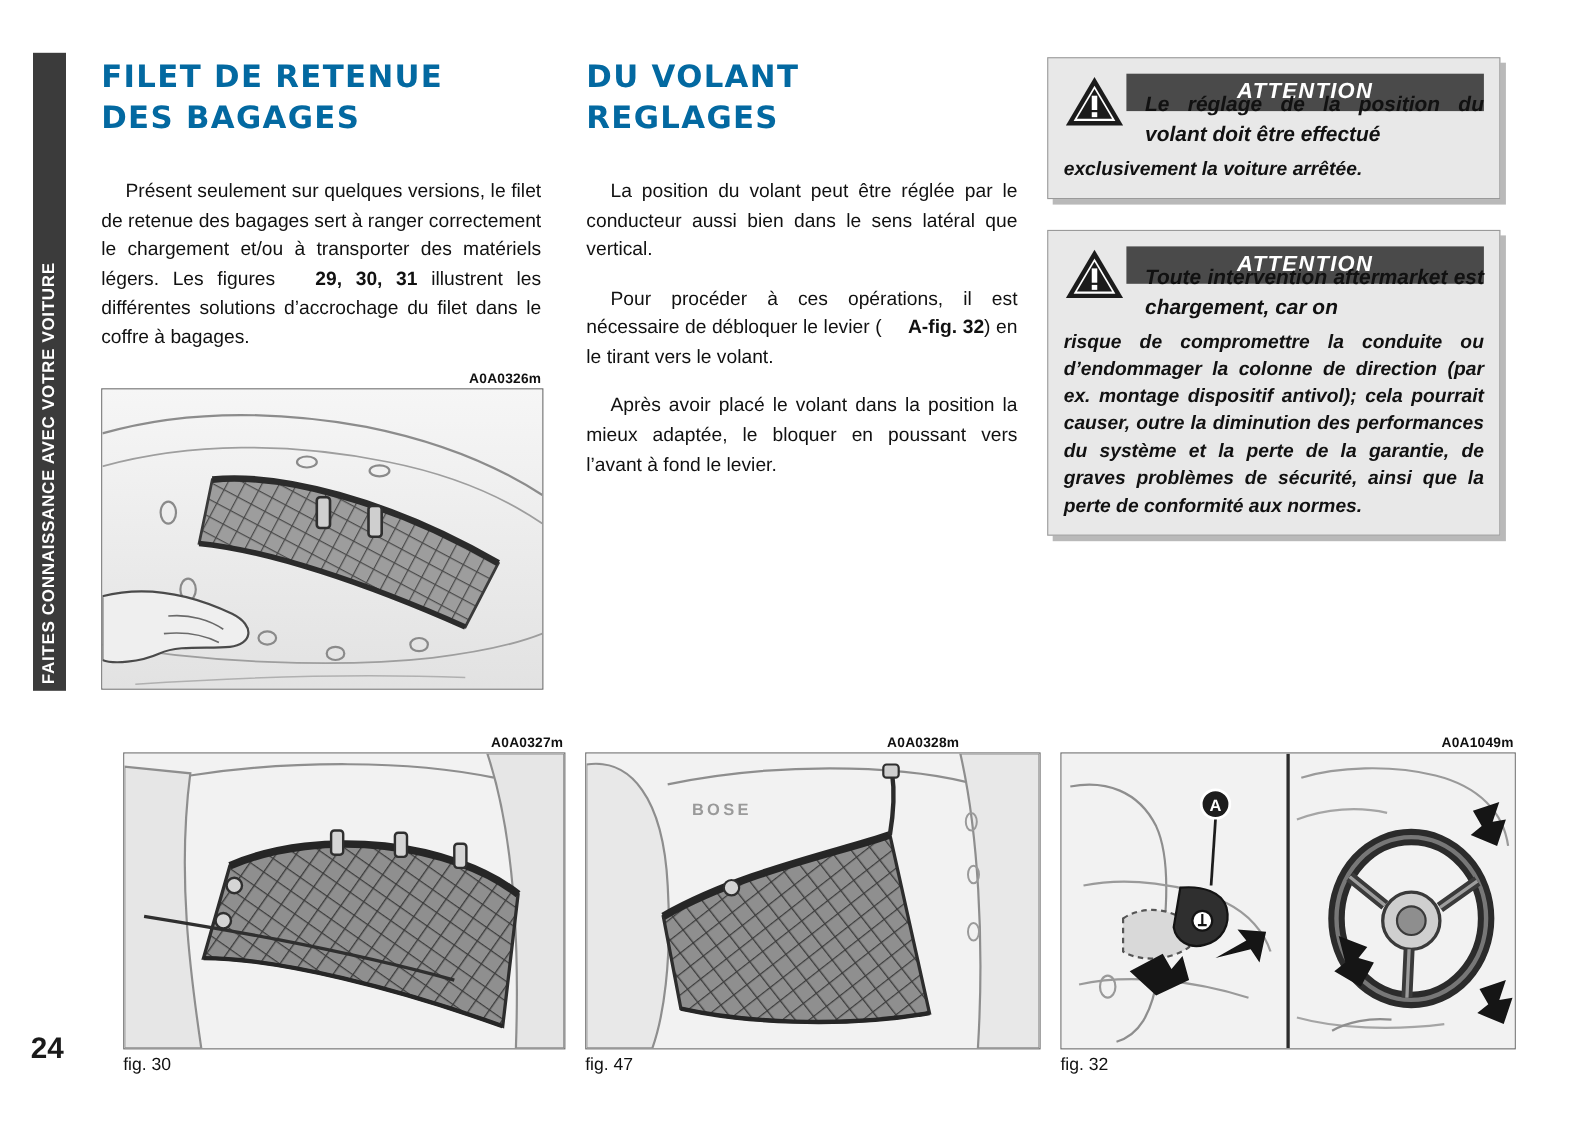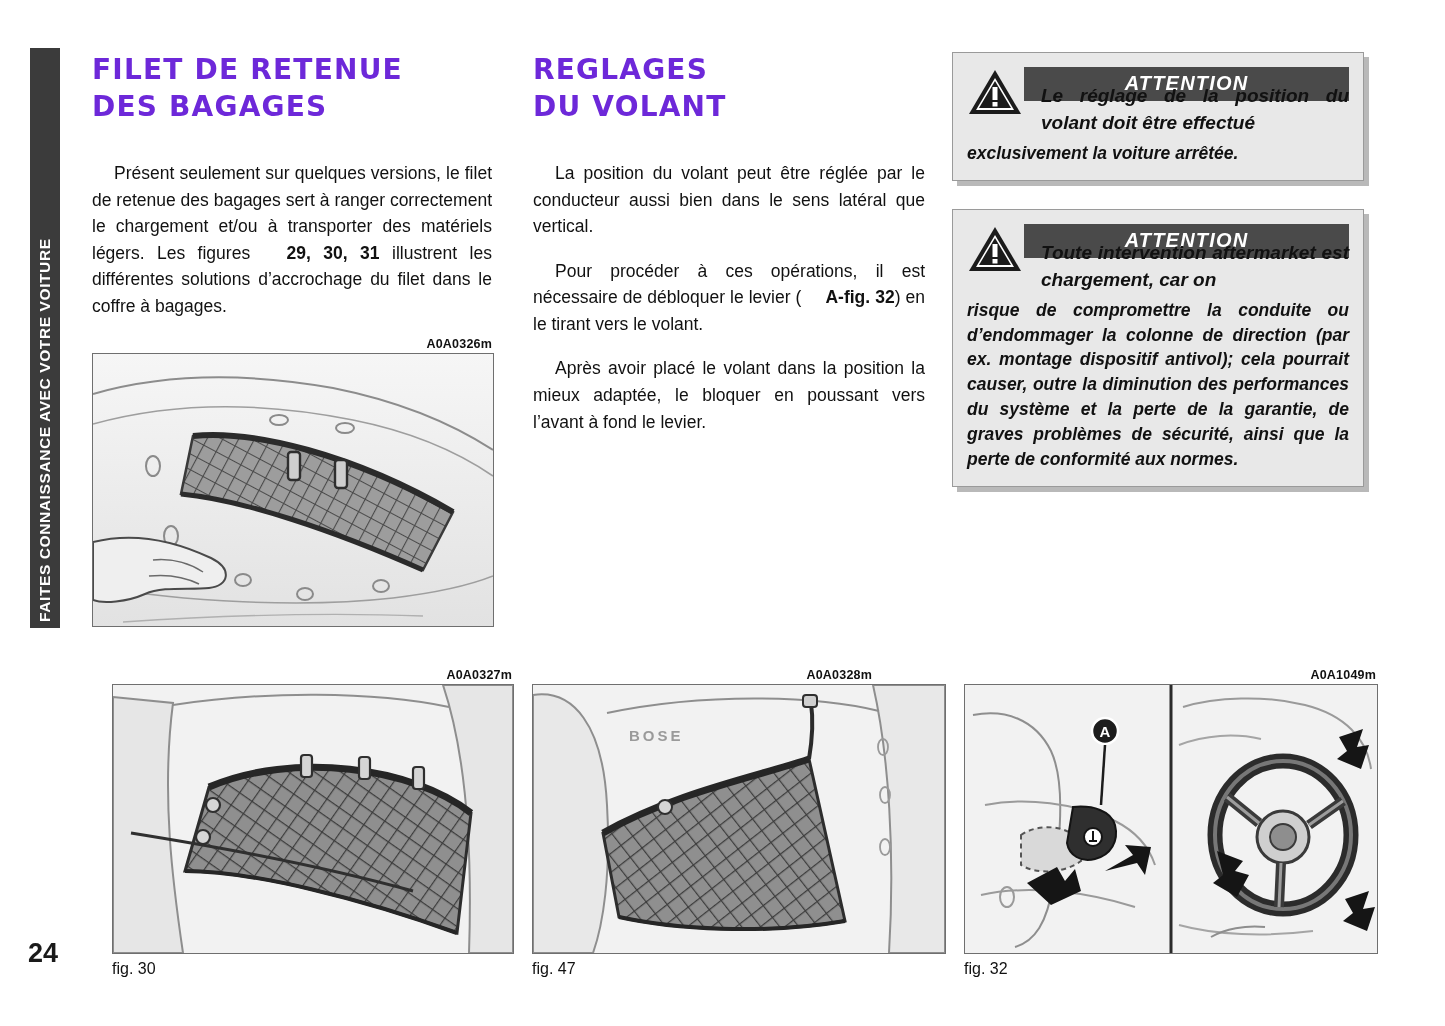--- a/index.html
+++ b/index.html
@@ -65,21 +65,21 @@
   .col-1 { left: 92px;  width: 400px; }
   .col-2 { left: 533px; width: 392px; }
   .col-3 { left: 952px; width: 412px; }
 
   h1.heading {
     font-size: 28px;
     font-weight: 800;
     letter-spacing: 1.2px;
     line-height: 1.32;
     margin: 0 0 34px 0;
-    color: #6d28d9;
+    color: #0369a1;
     font-family: "DejaVu Sans", sans-serif;
   }
   h1.heading .ln { display: block; }
 
   p.body {
     font-size: 17.5px;
     line-height: 1.52;
     text-align: justify;
     margin: 0 0 18px 0;
     color: #111;
@@ -236,22 +236,22 @@
           <path d="M0 188 C40 178 80 186 118 204 C140 215 136 232 116 234 C96 236 70 232 52 240 C34 248 10 250 0 246 Z" fill="#efefef" stroke="#4a4a4a" stroke-width="2"></path>
           <path d="M60 206 C80 204 98 210 110 218" fill="none" stroke="#6a6a6a" stroke-width="1.5"></path>
           <path d="M56 222 C76 220 94 224 106 230" fill="none" stroke="#6a6a6a" stroke-width="1.5"></path>
         </svg>
       </div>
     </div>
   </div>
 
   <div class="col col-2">
     <h1 class="heading">
+      <span class="ln">DU VOLANT</span>
       <span class="ln">REGLAGES</span>
-      <span class="ln">DU VOLANT</span>
     </h1>
 
     <p class="body">La position du volant peut être réglée par le conducteur aussi bien dans le sens latéral que vertical.</p>
 
     <p class="body"><span>Pour procéder à ces opérations, il est nécessaire de débloquer le levier (</span><b>A-fig. 32</b><span>) en le tirant vers le volant.</span></p>
 
     <p class="body">Après avoir placé le volant dans la position la mieux adaptée, le bloquer en poussant vers l’avant à fond le levier.</p>
   </div>
 
   <div class="col col-3">

